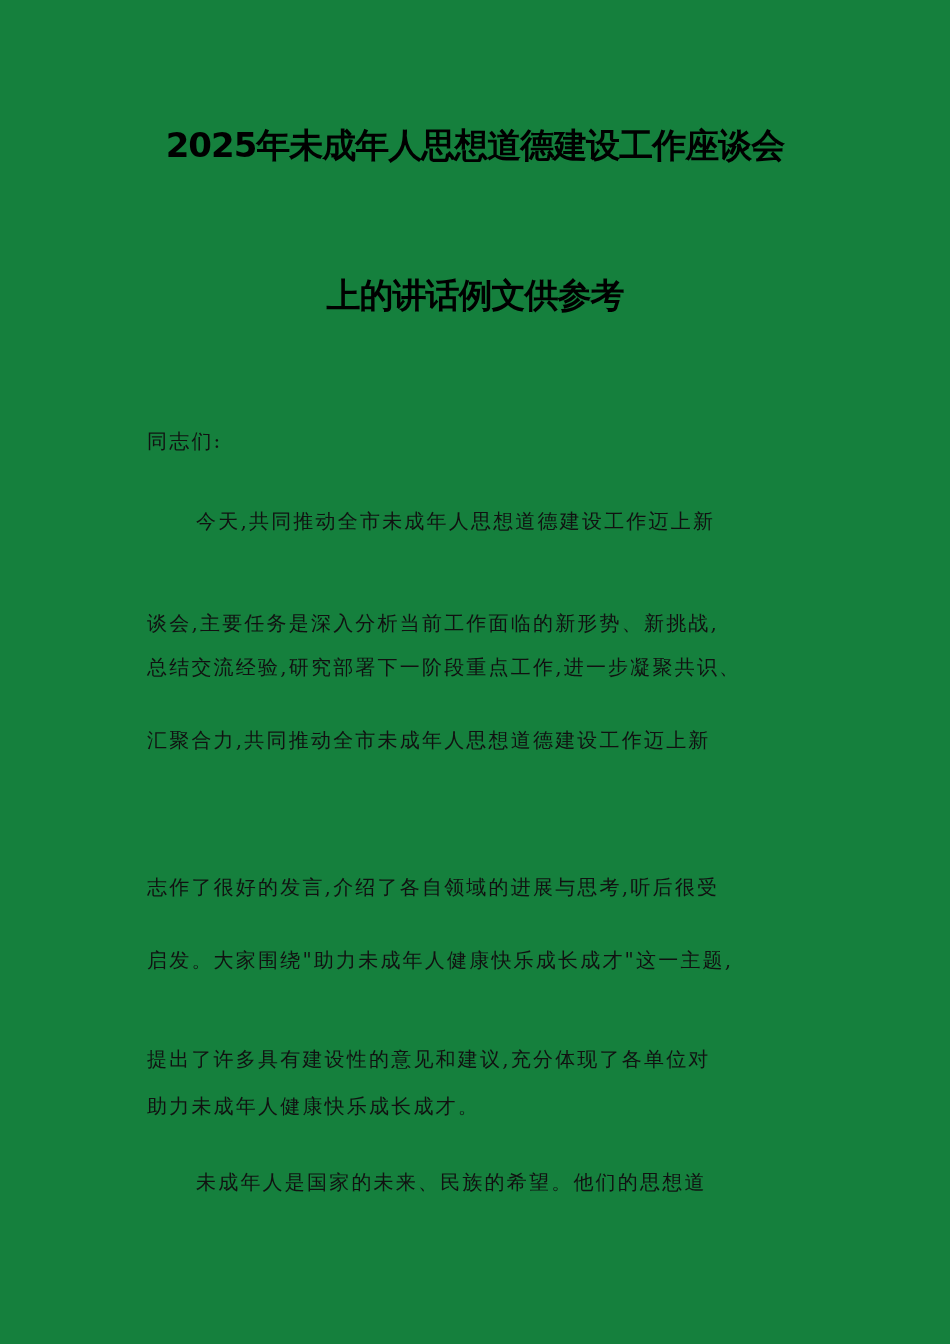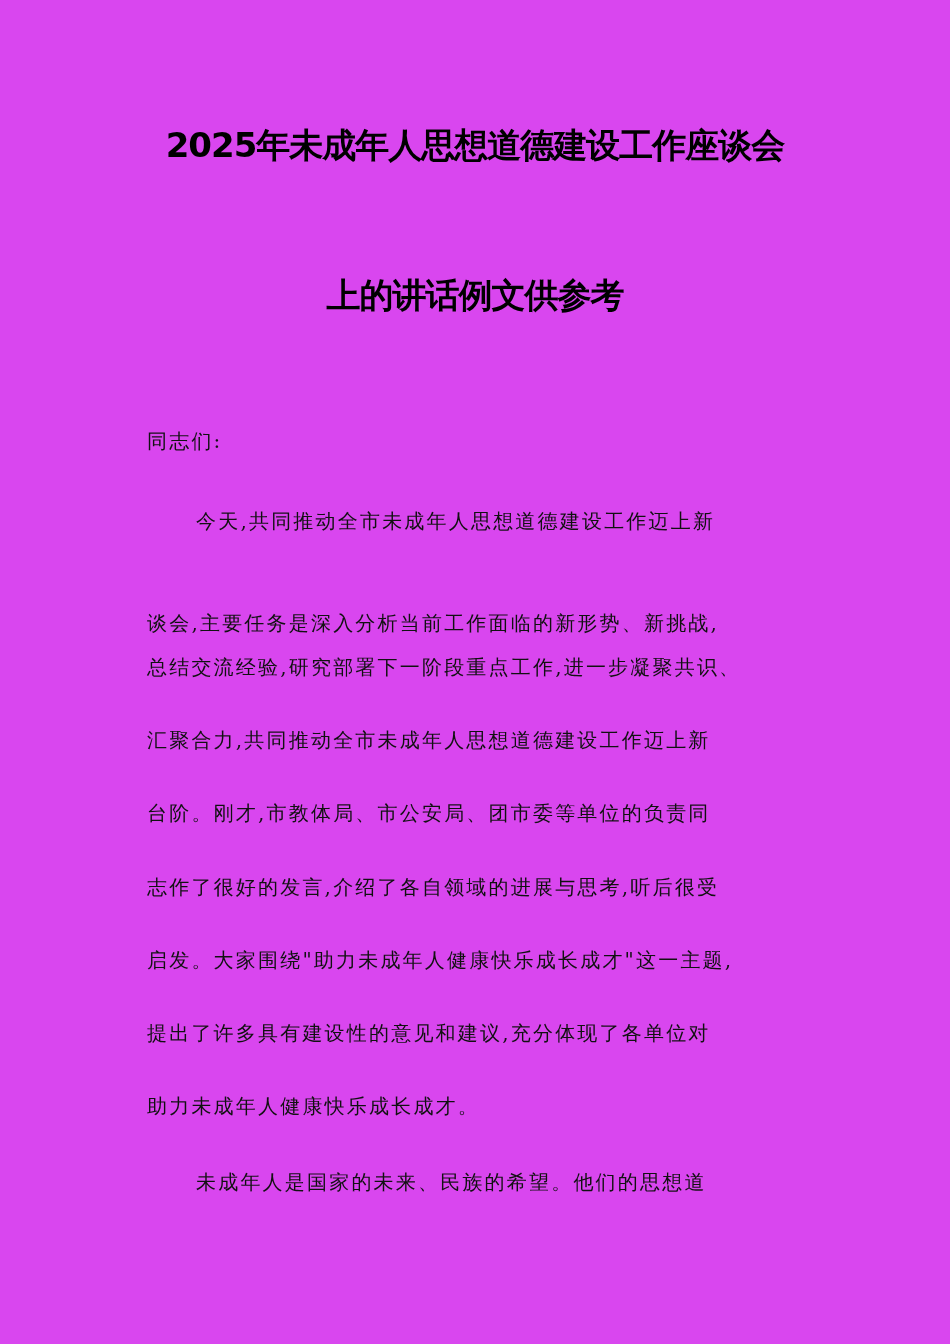--- a/index.html
+++ b/index.html
@@ -12,21 +12,21 @@
       height: 1344px;
       position: relative;
       overflow: hidden;
       color: #000000;
     }
     .page {
       position: absolute;
       left: 0; top: 0;
       width: 950px;
       height: 1344px;
-      background: #d946ef;
+      background: #15803d;
     }
     .title-line {
       position: absolute;
       left: 0;
       width: 950px;
       text-align: center;
       font-family: "DejaVu Sans", "Liberation Sans", sans-serif;
       font-weight: bold;
       font-size: 34px;
       line-height: 40px;
@@ -54,21 +54,20 @@
 
   <div class="title-line l1">2025年未成年人思想道德建设工作座谈会</div>
   <div class="title-line l2">上的讲话例文供参考</div>
 
   <div class="text-line" style="top:426px;">同志们:</div>
 
   <div class="text-line indent" style="top:506px;">今天,共同推动全市未成年人思想道德建设工作迈上新</div>
   <div class="text-line" style="top:579px;margin-top:29px;">谈会,主要任务是深入分析当前工作面临的新形势、新挑战,</div>
   <div class="text-line" style="top:725px;">汇聚合力,共同推动全市未成年人思想道德建设工作迈上新</div>
   <div class="text-line" style="top:652px;">总结交流经验,研究部署下一阶段重点工作,进一步凝聚共识、</div>
-  <div class="text-line" style="top:798px;">台阶。刚才,市教体局、市公安局、团市委等单位的负责同</div>
   <div class="text-line" style="top:872px;">志作了很好的发言,介绍了各自领域的进展与思考,听后很受</div>
   <div class="text-line" style="top:945px;">启发。大家围绕"助力未成年人健康快乐成长成才"这一主题,</div>
-  <div class="text-line" style="top:1018px;">提出了许多具有建设性的意见和建议,充分体现了各单位对</div>
+  <div class="text-line" style="top:1044px;">提出了许多具有建设性的意见和建议,充分体现了各单位对</div>
   <div class="text-line" style="top:1091px;">助力未成年人健康快乐成长成才。</div>
 
   <div class="text-line indent" style="top:1167px;">未成年人是国家的未来、民族的希望。他们的思想道</div>
 
 </div>
 
 </body></html>

